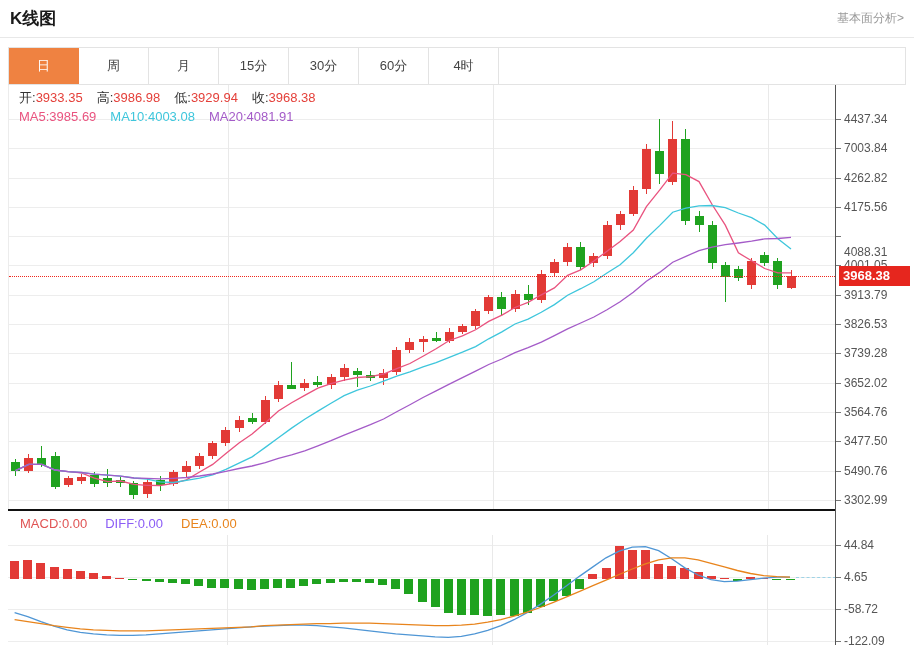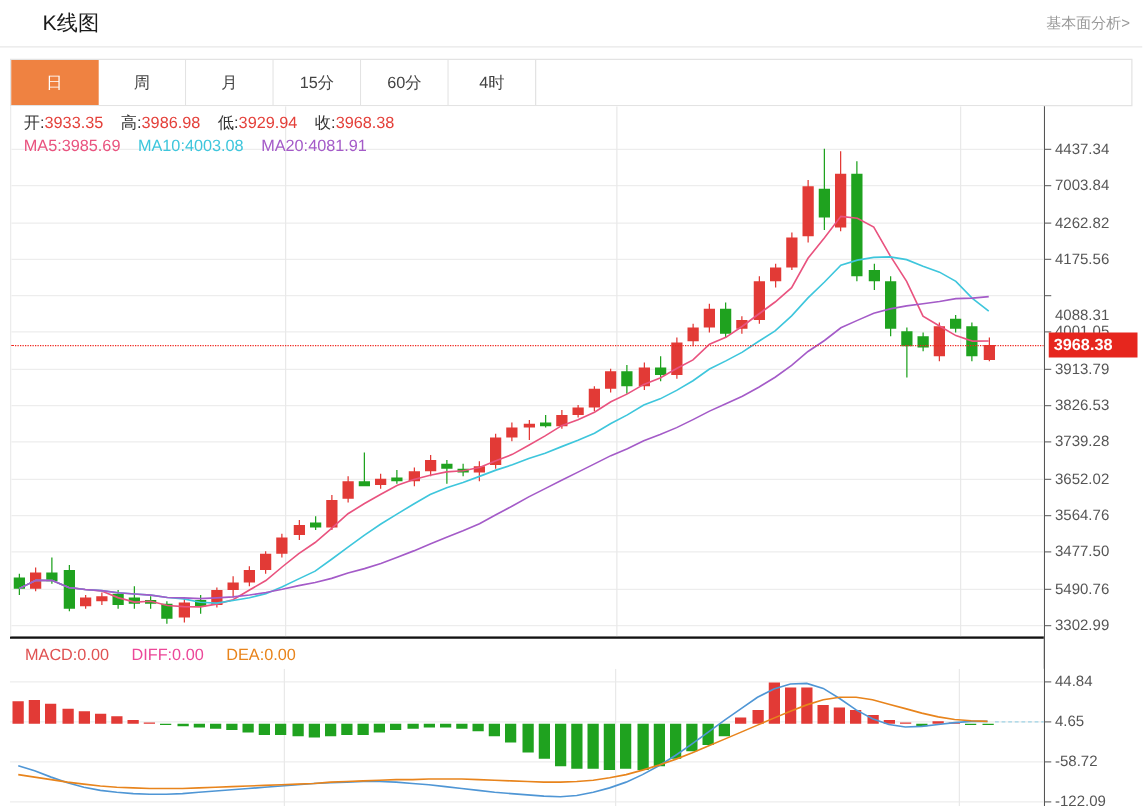--- a/index.html
+++ b/index.html
@@ -5,21 +5,21 @@
   * { box-sizing: border-box; margin: 0; padding: 0; }
   body {
     width: 914px; height: 645px; background: #fff; overflow: hidden;
     font-family: "Liberation Sans", sans-serif; color: #333;
   }
   
   .hdr {
     height: 38px; display: flex; align-items: center; justify-content: space-between;
     padding: 0 10px 0 10px; border-bottom: 1px solid #e8e8e8;
   }
-  .hdr .title { font-size: 17px; font-weight: normal; color: #1a1a1a; margin-left: 24px; }
+  .hdr .title { font-size: 17px; font-weight: bold; color: #1a1a1a; }
   .hdr .link { font-size: 12px; color: #999; cursor: pointer; text-decoration: none; }
   
   .tabs {
     margin: 9px 8px 0 8px; height: 38px; display: flex;
     border: 1px solid #e3e3e3; background: #fff;
   }
   .tab {
     width: 70px; height: 100%; display: flex; align-items: center; justify-content: center;
     font-size: 13px; color: #444; border-right: 1px solid #e3e3e3; cursor: pointer; background:#fff;
   }
@@ -59,20 +59,21 @@
 <div class="hdr">
   <span class="title">K线图</span>
   <span class="link">基本面分析&gt;</span>
 </div>
 
 <div class="tabs">
     <div class="tab active">日</div>
     <div class="tab">周</div>
     <div class="tab">月</div>
     <div class="tab">15分</div>
+    <div class="tab">30分</div>
     <div class="tab">60分</div>
     <div class="tab">4时</div>
   </div>
 
 <div class="chart-wrap">
   <div class="chart-left">
     <div class="main-plot">
       <div class="info-overlay">
         <div id="ohlc-row"><span class="pair"><span class="lbl">开:</span><span style="color: rgb(228, 64, 58);">3933.35</span></span><span class="pair"><span class="lbl">高:</span><span style="color: rgb(228, 64, 58);">3986.98</span></span><span class="pair"><span class="lbl">低:</span><span style="color: rgb(228, 64, 58);">3929.94</span></span><span class="pair"><span class="lbl">收:</span><span style="color: rgb(228, 64, 58);">3968.38</span></span></div>
         <div id="ma-row"><span class="pair"><span class="lbl" style="color: rgb(233, 83, 127);">MA5:</span><span style="color: rgb(233, 83, 127);">3985.69</span></span><span class="pair"><span class="lbl" style="color: rgb(62, 198, 220);">MA10:</span><span style="color: rgb(62, 198, 220);">4003.08</span></span><span class="pair"><span class="lbl" style="color: rgb(164, 91, 200);">MA20:</span><span style="color: rgb(164, 91, 200);">4081.91</span></span></div>
@@ -217,21 +218,21 @@
         <svg width="828" height="424" class="mline-svg">
           <polyline points="6.6,385.7 19.7,379.3 32.9,379.4 46.0,385.0 59.1,386.6 72.3,387.8 85.4,393.1 98.6,396.7 111.7,396.0 124.9,399.4 138.0,400.3 151.1,400.5 164.3,398.3 177.4,394.8 190.6,387.0 203.7,379.4 216.9,368.4 230.0,357.9 243.1,349.0 256.3,337.7 269.4,326.0 282.6,317.8 295.7,310.4 308.9,303.2 322.0,298.6 335.1,295.2 348.3,292.5 361.4,291.6 374.6,289.0 387.7,283.6 400.9,278.5 414.0,271.2 427.1,263.7 440.3,255.5 453.4,250.8 466.6,244.8 479.7,236.4 492.9,230.1 506.0,222.5 519.1,217.4 532.3,209.8 545.4,202.9 558.6,190.3 571.7,184.9 584.9,176.0 598.0,166.2 611.1,156.6 624.3,145.1 637.4,121.6 650.6,105.2 663.7,88.1 676.9,89.6 690.0,96.6 703.1,119.5 716.3,140.1 729.4,167.9 742.6,175.8 755.7,183.5 768.9,187.9 782.0,187.8" fill="none" stroke="#e9537f" stroke-width="1.3"></polyline>
           <polyline points="6.6,385.7 19.7,379.3 32.9,379.4 46.0,385.0 59.1,386.6 72.3,387.5 85.4,389.2 98.6,390.2 111.7,391.1 124.9,393.0 138.0,394.1 151.1,396.8 164.3,397.5 177.4,395.4 190.6,393.2 203.7,389.9 216.9,384.4 230.0,378.1 243.1,371.9 256.3,362.4 269.4,352.7 282.6,343.1 295.7,334.2 308.9,326.1 322.0,318.2 335.1,310.6 348.3,305.2 361.4,301.0 374.6,296.1 387.7,291.1 400.9,286.8 414.0,281.8 427.1,277.6 440.3,272.3 453.4,267.2 466.6,261.6 479.7,253.8 492.9,246.9 506.0,239.0 519.1,234.1 532.3,227.3 545.4,219.6 558.6,210.2 571.7,203.7 584.9,196.7 598.0,188.0 611.1,179.7 624.3,167.7 637.4,153.3 650.6,140.6 663.7,127.2 676.9,123.1 690.0,120.9 703.1,120.5 716.3,122.7 729.4,128.0 742.6,132.7 755.7,140.1 768.9,153.7 782.0,163.9" fill="none" stroke="#3ec6dc" stroke-width="1.3"></polyline>
           <polyline points="6.6,385.7 19.7,379.3 32.9,379.4 46.0,385.0 59.1,386.6 72.3,387.5 85.4,389.2 98.6,390.2 111.7,391.1 124.9,393.0 138.0,393.3 151.1,393.9 164.3,393.3 177.4,392.5 190.6,391.0 203.7,389.0 216.9,386.4 230.0,383.5 243.1,381.0 256.3,377.7 269.4,373.4 282.6,369.9 295.7,365.8 308.9,360.8 322.0,355.7 335.1,350.2 348.3,344.8 361.4,339.6 374.6,334.0 387.7,326.8 400.9,319.8 414.0,312.5 427.1,305.9 440.3,299.2 453.4,292.7 466.6,286.1 479.7,279.5 492.9,274.0 506.0,267.6 519.1,262.6 532.3,257.1 545.4,250.7 558.6,243.9 571.7,238.0 584.9,232.0 598.0,224.8 611.1,216.8 624.3,207.3 637.4,196.2 650.6,187.4 663.7,177.2 676.9,171.3 690.0,165.6 703.1,162.1 716.3,159.7 729.4,158.0 742.6,156.2 755.7,153.9 768.9,153.5 782.0,152.3" fill="none" stroke="#a45bc8" stroke-width="1.3"></polyline>
         </svg>
         <div class="price-line" style="top: 191.4px;"></div>
       </div>
     <div class="xaxis-line"></div>
     <div class="macd-header" id="macd-header">
         <span style="color: rgb(224, 83, 83);">MACD:0.00</span>
-        <span style="color: #ec4899;">DIFF:0.00</span>
+        <span style="color: #8b5cf6;">DIFF:0.00</span>
         <span style="color: rgb(232, 132, 28);">DEA:0.00</span>
       </div>
     <div class="macd-plot">
         <div class="grid-h" style="top: 9.6px;"></div>
         <div class="grid-h" style="top: 41.7px;"></div>
         <div class="grid-h" style="top: 73.9px;"></div>
         <div class="grid-h" style="top: 106px;"></div>
         <div class="grid-v" style="left: 219px;"></div>
         <div class="grid-v" style="left: 484px;"></div>
         <div class="grid-v" style="left: 759px;"></div>

